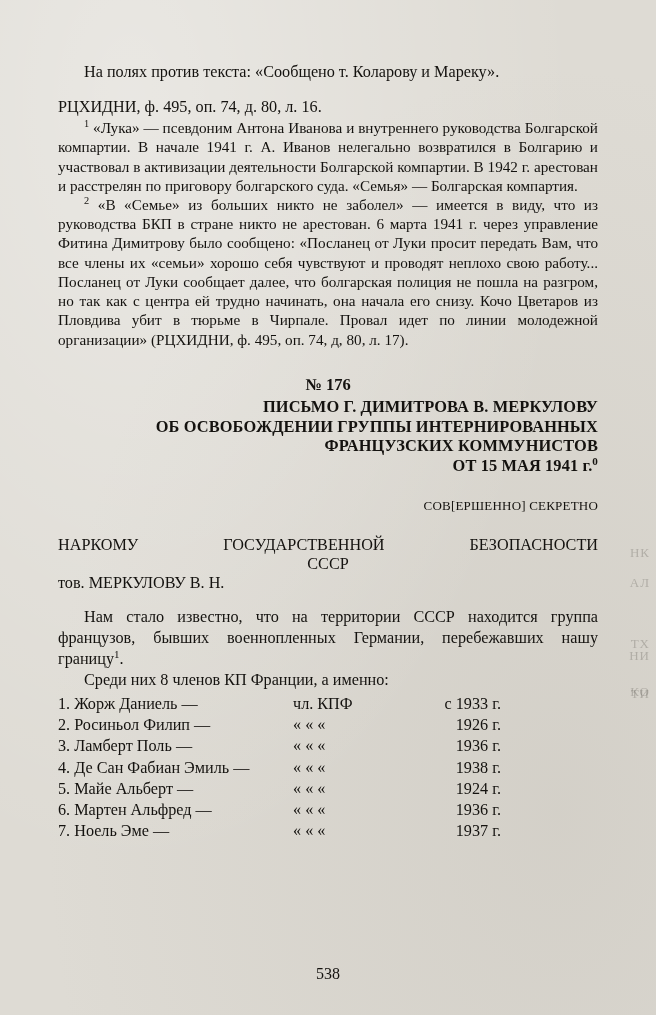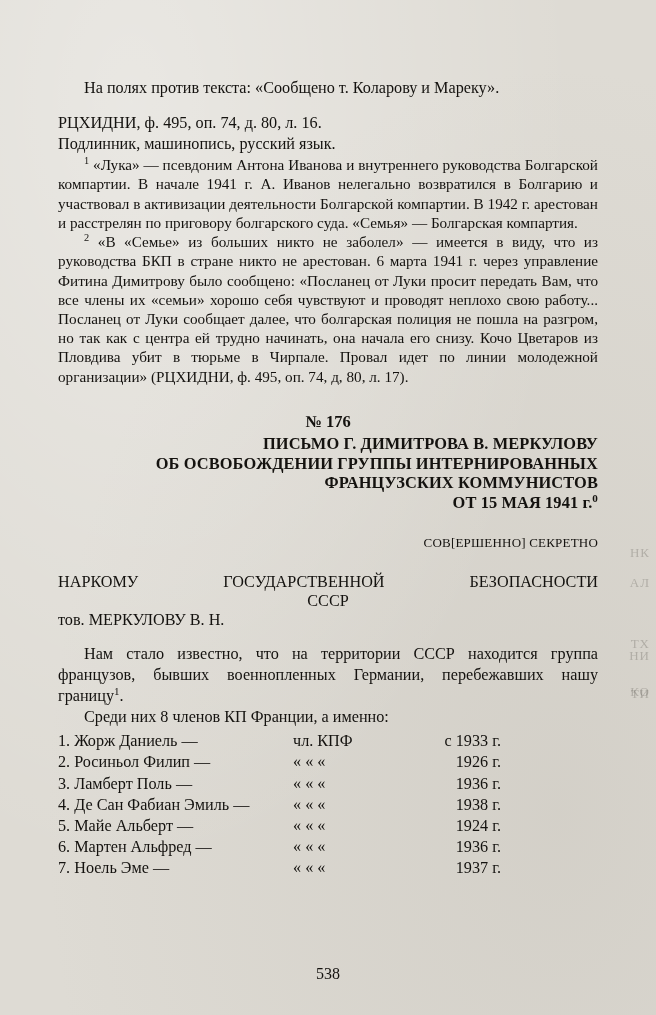--- a/index.html
+++ b/index.html
@@ -20,21 +20,21 @@
     height: 1015px;
     box-sizing: border-box;
     padding: 62px 58px 30px 58px;
     background:
       radial-gradient(ellipse at 20% 10%, rgba(255,255,255,0.35), rgba(255,255,255,0) 60%),
       radial-gradient(ellipse at 85% 80%, rgba(180,175,165,0.25), rgba(255,255,255,0) 65%),
       #dedbd4;
   }
   .col {
     width: 540px;
-    margin: 16px auto;
+    margin: 0 auto;
   }
   p {
     margin: 0;
     font-size: 16.2px;
     line-height: 1.30;
     text-align: justify;
     text-justify: inter-word;
   }
   .indent {
     text-indent: 26px;
@@ -153,21 +153,20 @@
   <div class="bleed b3">ТХ</div>
   <div class="bleed b4">НИ</div>
   <div class="bleed b5">КО</div>
   <div class="bleed b6">ТИ</div>
 
   <div class="col">
 
     <p class="indent">На полях против текста: «Сообщено т. Коларову и Мареку».</p>
 
     <p class="gap-m">РЦХИДНИ, ф. 495, оп. 74, д. 80, л. 16.</p>
-    <p>Подлинник, машинопись, русский язык.</p>
 
     <p class="note note-first gap-s"><sup>1</sup> <span>«Лука» — псевдоним Антона Иванова и внутреннего руководства Болгарской компартии. В начале 1941 г. А. Иванов нелегально возвратился в Болгарию и участвовал в активизации деятельности Болгарской компартии. В 1942 г. арестован и расстрелян по приговору болгарского суда. «Семья» — Болгарская компартия.</span></p>
 
     <p class="note note-first"><sup>2</sup> <span>«В «Семье» из больших никто не заболел» — имеется в виду, что из руководства БКП в стране никто не арестован. 6 марта 1941 г. через управление Фитина Димитрову было сообщено: «Посланец от Луки просит передать Вам, что все члены их «семьи» хорошо себя чувствуют и проводят неплохо свою работу... Посланец от Луки сообщает далее, что болгарская полиция не пошла на разгром, но так как с центра ей трудно начинать, она начала его снизу. Кочо Цветаров из Пловдива убит в тюрьме в Чирпале. Провал идет по линии молодежной организации» (РЦХИДНИ, ф. 495, оп. 74, д, 80, л. 17).</span></p>
 
     <div class="title-block">
       <div class="doc-no">№ 176</div>
       <div class="doc-title">
         <div>ПИСЬМО Г. ДИМИТРОВА В. МЕРКУЛОВУ</div>
         <div>ОБ ОСВОБОЖДЕНИИ ГРУППЫ ИНТЕРНИРОВАННЫХ</div>

